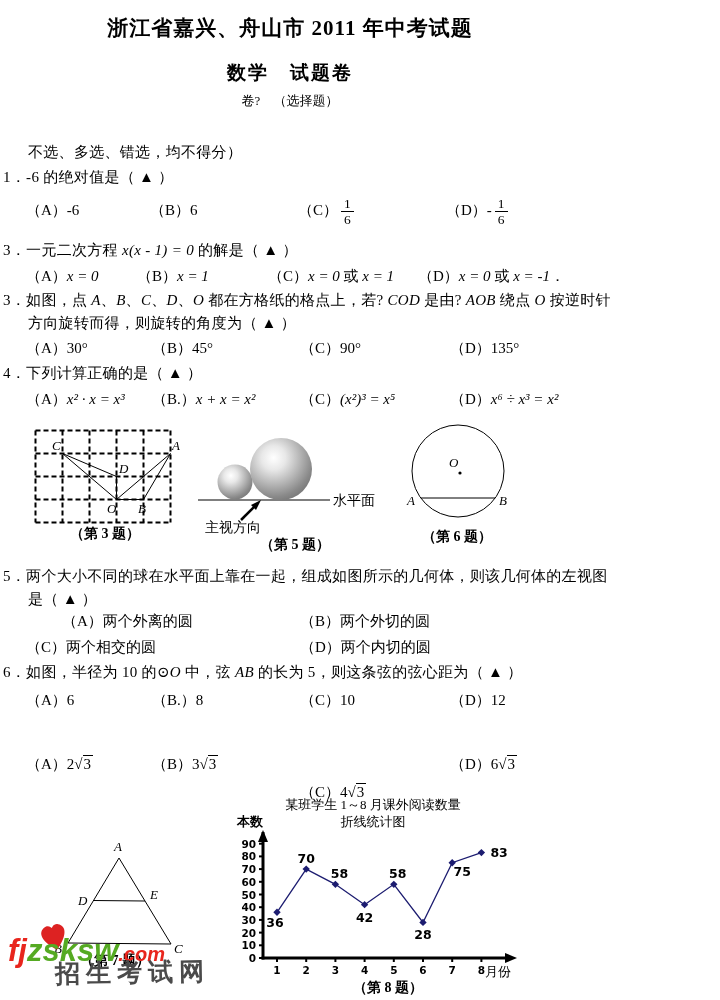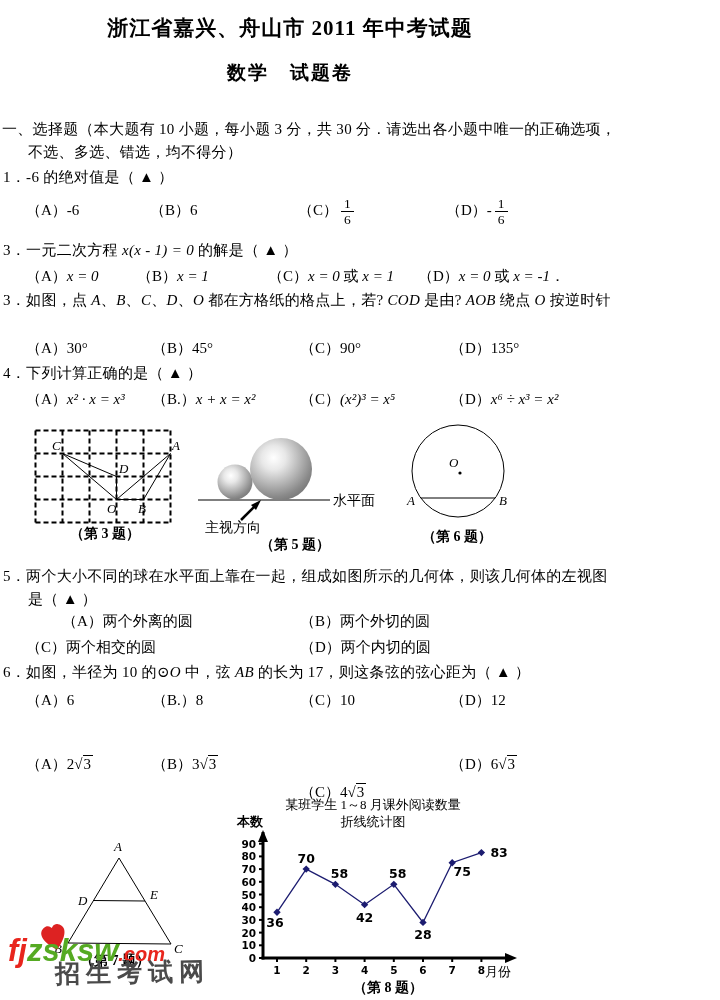--- a/index.html
+++ b/index.html
@@ -38,41 +38,42 @@
            font-family:"Liberation Serif","DejaVu Serif",serif;transform:rotate(-1deg);}
   .q7cap{position:absolute;left:55px;top:952px;width:120px;text-align:center;font-size:14px;font-weight:bold;z-index:1;}
 </style>
 </head>
 <body>
 
 <div id="page">
 
   <div class="abs hdr-title">浙江省嘉兴、舟山市 2011 年中考试题</div>
   <div class="abs hdr-sub">数学　试题卷</div>
-
-  <div class="abs line" style="left:2px;top:119px;">一、选择题（本大题有 10 小题，每小题 3 分，共 30 分．请选出各小题中唯一的正确选项，</div>
+  <div class="abs hdr-paper">卷?　（选择题）</div>
+
   <div class="abs line" style="left:28px;top:142px;">不选、多选、错选，均不得分）</div>
 
   <div class="abs line" style="left:3px;top:167px;"><span class="t">1．-6 的绝对值是（ ▲ ）</span></div>
   <div class="optrow tall" style="top:192px;">
       <span class="opt" style="left: 26px;"><span class="t">（A）-6</span></span>
       <span class="opt" style="left: 150px;"><span class="t">（B）6</span></span>
       <span class="opt" style="left: 298px;"><span class="t">（C）</span><span class="frac"><span class="num">1</span><span class="den">6</span></span></span>
       <span class="opt" style="left: 446px;"><span class="t">（D）</span><span class="m">-</span><span class="frac"><span class="num">1</span><span class="den">6</span></span></span>
     </div>
 
   <div class="abs line" style="left:3px;top:240px;"><span class="t">3．一元二次方程 </span><span class="m">x(x - 1) = 0</span><span class="t"> 的解是（ ▲ ）</span></div>
   <div class="optrow" style="top:266px;">
       <span class="opt" style="left: 26px;"><span class="t">（A）</span><span class="m">x = 0</span></span>
       <span class="opt" style="left: 137px;"><span class="t">（B）</span><span class="m">x = 1</span></span>
       <span class="opt" style="left: 268px;"><span class="t">（C）</span><span class="m">x = 0</span><span class="t"> 或 </span><span class="m">x = 1</span></span>
       <span class="opt" style="left: 418px;"><span class="t">（D）</span><span class="m">x = 0</span><span class="t"> 或 </span><span class="m">x = -1</span><span class="t">．</span></span>
     </div>
 
   <div class="abs line" style="left:3px;top:290px;"><span class="t">3．如图，点 </span><span class="m">A</span><span class="t">、</span><span class="m">B</span><span class="t">、</span><span class="m">C</span><span class="t">、</span><span class="m">D</span><span class="t">、</span><span class="m">O</span><span class="t"> 都在方格纸的格点上，若? </span><span class="m">COD</span><span class="t"> 是由? </span><span class="m">AOB</span><span class="t"> 绕点 </span><span class="m">O</span><span class="t"> 按逆时针</span></div>
+  <div class="abs line" style="left:28px;top:313px;"><span class="t">方向旋转而得，则旋转的角度为（ ▲ ）</span></div>
   <div class="optrow" style="top:338px;">
       <span class="opt" style="left: 26px;"><span class="t">（A）30°</span></span>
       <span class="opt" style="left: 152px;"><span class="t">（B）45°</span></span>
       <span class="opt" style="left: 300px;"><span class="t">（C）90°</span></span>
       <span class="opt" style="left: 450px;"><span class="t">（D）135°</span></span>
     </div>
 
   <div class="abs line" style="left:3px;top:363px;"><span class="t">4．下列计算正确的是（ ▲ ）</span></div>
   <div class="optrow" style="top:389px;">
       <span class="opt" style="left: 26px;"><span class="t">（A）</span><span class="m">x² · x = x³</span></span>
@@ -147,21 +148,21 @@
   <div class="abs line" style="left:28px;top:589px;"><span class="t">是（ ▲ ）</span></div>
   <div class="optrow" style="top:611px;">
       <span class="opt" style="left: 26px; margin-left: 36px;"><span class="t">（A）两个外离的圆</span></span>
       <span class="opt" style="left: 300px;"><span class="t">（B）两个外切的圆</span></span>
     </div>
   <div class="optrow" style="top:637px;">
       <span class="opt" style="left: 26px;"><span class="t">（C）两个相交的圆</span></span>
       <span class="opt" style="left: 300px;"><span class="t">（D）两个内切的圆</span></span>
     </div>
 
-  <div class="abs line" style="left:3px;top:662px;"><span class="t">6．如图，半径为 10 的⊙</span><span class="m">O</span><span class="t"> 中，弦 </span><span class="m">AB</span><span class="t"> 的长为 17，则这条弦的弦心距为（ ▲ ）</span></div>
+  <div class="abs line" style="left:3px;top:662px;"><span class="t">6．如图，半径为 10 的⊙</span><span class="m">O</span><span class="t"> 中，弦 </span><span class="m">AB</span><span class="t"> 的长为 5，则这条弦的弦心距为（ ▲ ）</span></div>
   <div class="optrow" style="top:690px;">
       <span class="opt" style="left: 26px;"><span class="t">（A）6</span></span>
       <span class="opt" style="left: 152px;"><span class="t">（B.）8</span></span>
       <span class="opt" style="left: 300px;"><span class="t">（C）10</span></span>
       <span class="opt" style="left: 450px;"><span class="t">（D）12</span></span>
     </div>
 
   <div class="optrow med" style="top:752px;">
       <span class="opt" style="left: 26px;"><span class="t">（A）2</span><span class="sqrt"><span class="rds">√</span><span class="rad">3</span></span></span>
       <span class="opt" style="left: 152px;"><span class="t">（B）3</span><span class="sqrt"><span class="rds">√</span><span class="rad">3</span></span></span>

